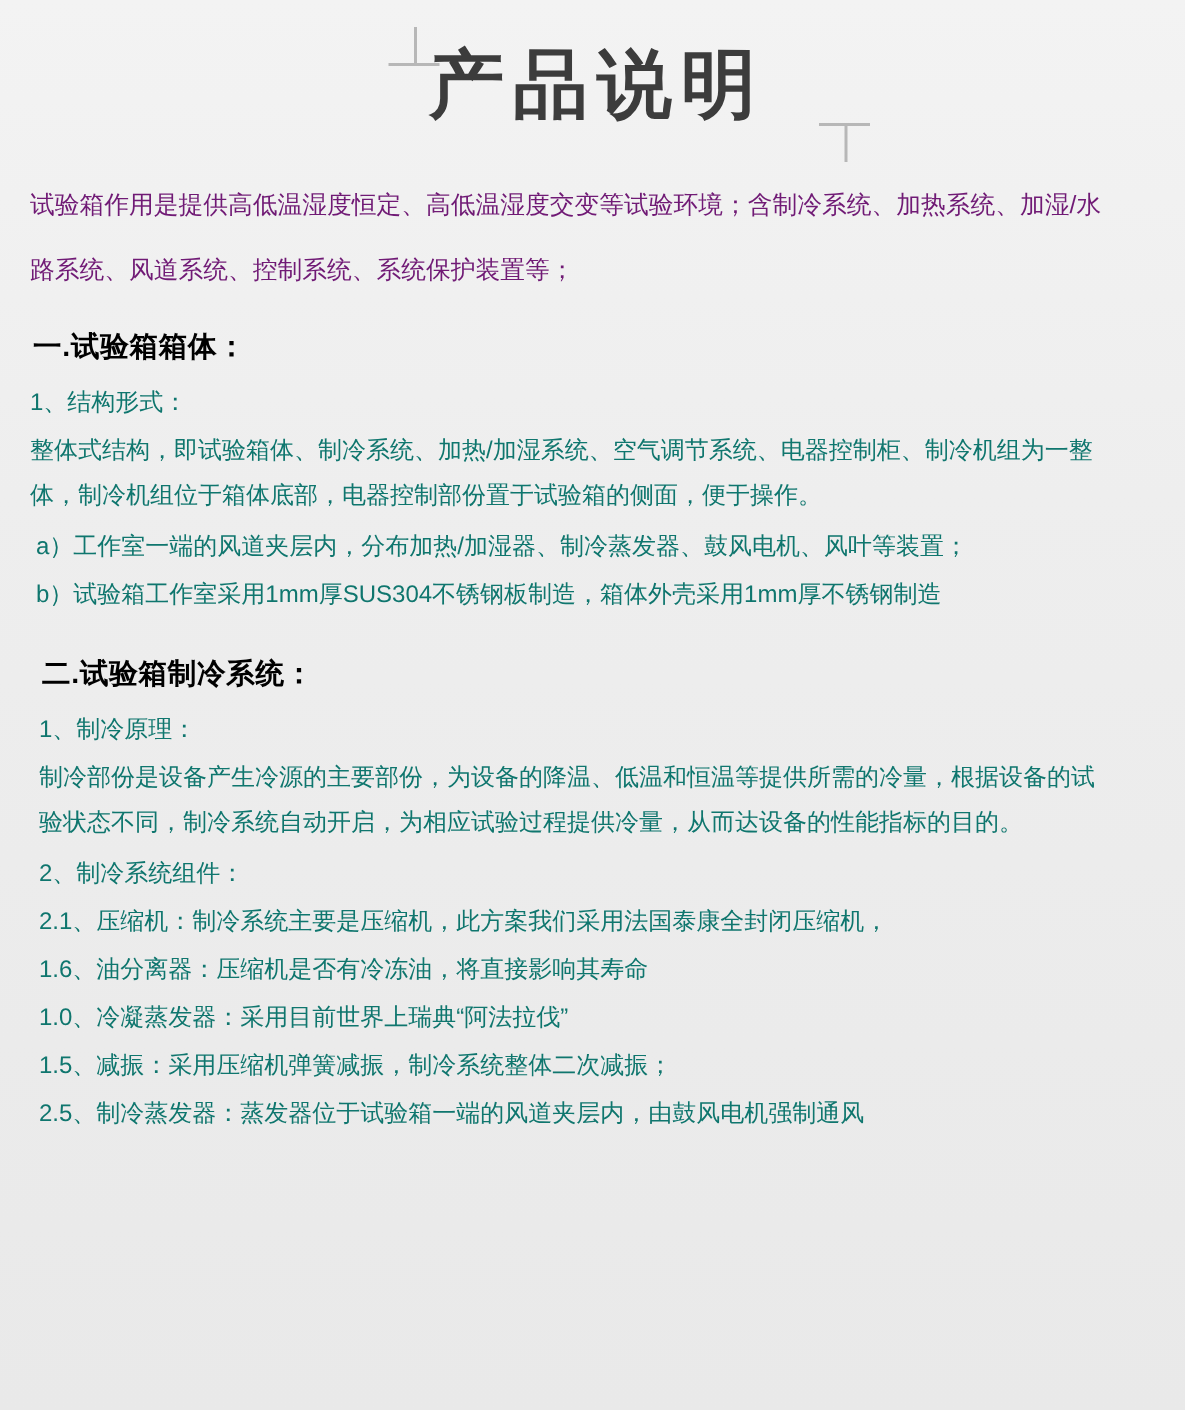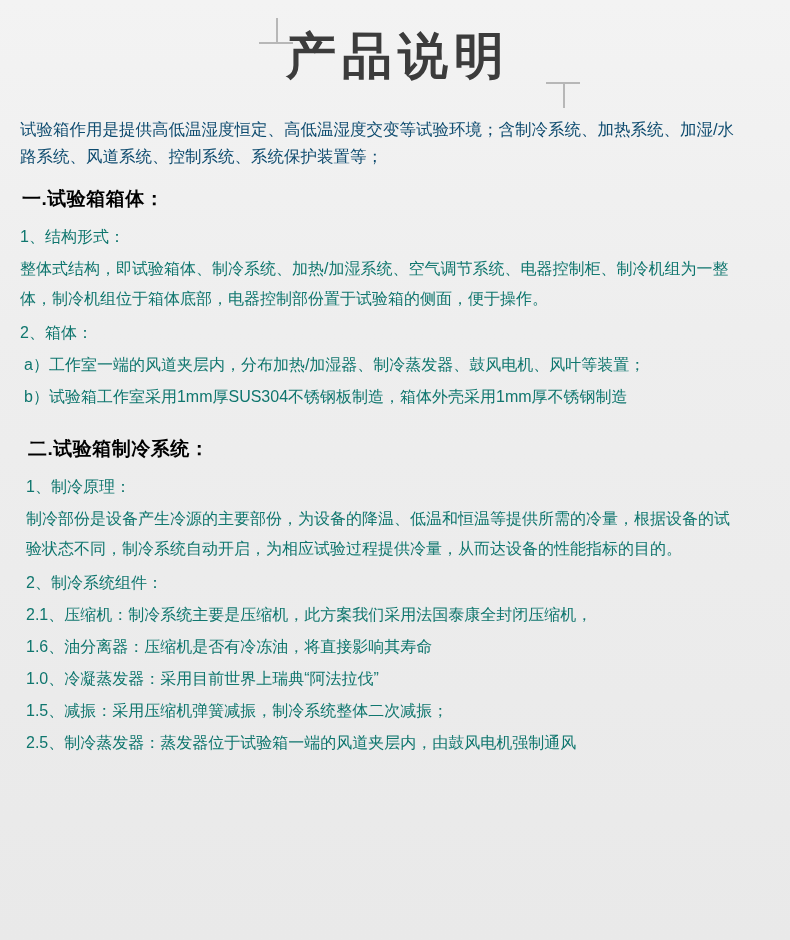--- a/index.html
+++ b/index.html
@@ -64,22 +64,22 @@
   .tick-h-right {
     left: 528px;
     top: 82px;
     width: 34px;
     height: 2px;
   }
 
   
   .intro {
     font-size: 16.5px;
-    line-height: 27px;
-    color: #0c4a6e;
+    line-height: 43px;
+    color: #701a75;
     margin: 4px 2px 14px 2px;
   }
   .section-head {
     font-size: 19px;
     font-weight: bold;
     color: #000000;
     margin: 16px 0 10px 4px;
     letter-spacing: 0.5px;
   }
   .section-head.indented {
@@ -113,21 +113,20 @@
     <div class="title-text">产品说明</div>
     <div class="tick tick-v-right"></div>
     <div class="tick tick-h-right"></div>
   </div>
 
   <div class="intro">试验箱作用是提供高低温湿度恒定、高低温湿度交变等试验环境；含制冷系统、加热系统、加湿/水路系统、风道系统、控制系统、系统保护装置等；</div>
 
   <div class="section-head">一.试验箱箱体：</div>
   <div class="para">1、结构形式：</div>
   <div class="para block">整体式结构，即试验箱体、制冷系统、加热/加湿系统、空气调节系统、电器控制柜、制冷机组为一整体，制冷机组位于箱体底部，电器控制部份置于试验箱的侧面，便于操作。</div>
-  <div class="para">2、箱体：</div>
   <div class="para ind">a）工作室一端的风道夹层内，分布加热/加湿器、制冷蒸发器、鼓风电机、风叶等装置；</div>
   <div class="para ind">b）试验箱工作室采用1mm厚SUS304不锈钢板制造，箱体外壳采用1mm厚不锈钢制造</div>
 
   <div class="gap-sm"></div>
 
   <div class="section-head indented">二.试验箱制冷系统：</div>
   <div class="para ind2">1、制冷原理：</div>
   <div class="para ind2 block">制冷部份是设备产生冷源的主要部份，为设备的降温、低温和恒温等提供所需的冷量，根据设备的试验状态不同，制冷系统自动开启，为相应试验过程提供冷量，从而达设备的性能指标的目的。</div>
   <div class="para ind2">2、制冷系统组件：</div>
   <div class="para ind2">2.1、压缩机：制冷系统主要是压缩机，此方案我们采用法国泰康全封闭压缩机，</div>

